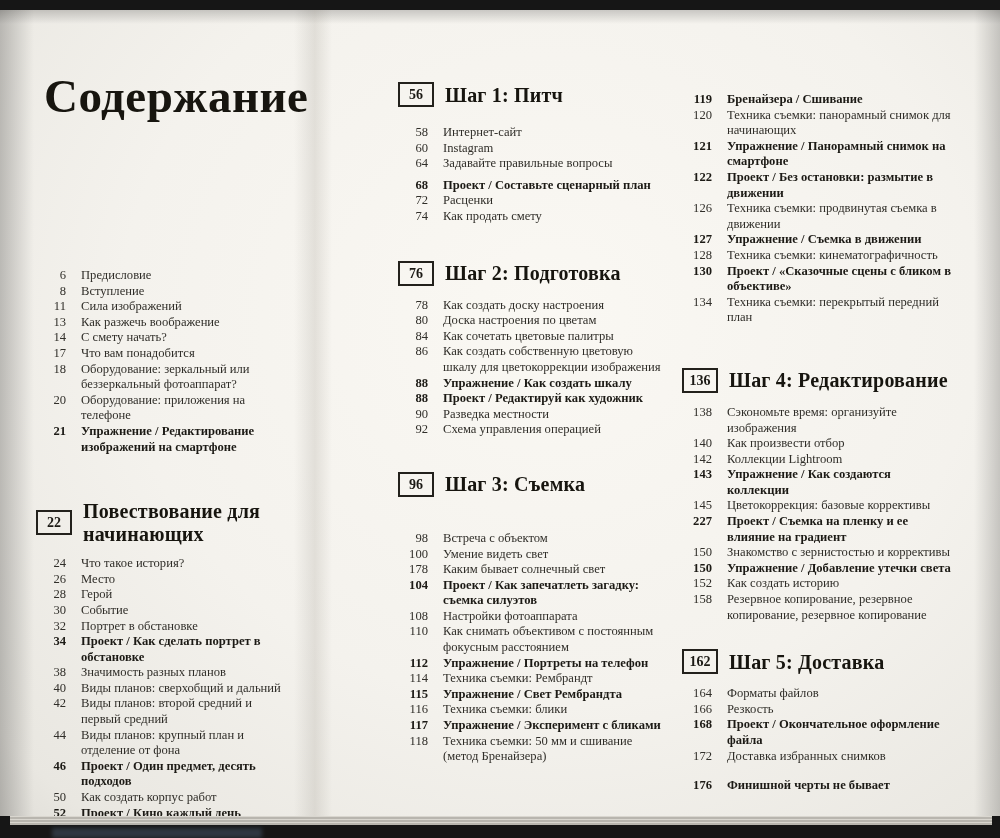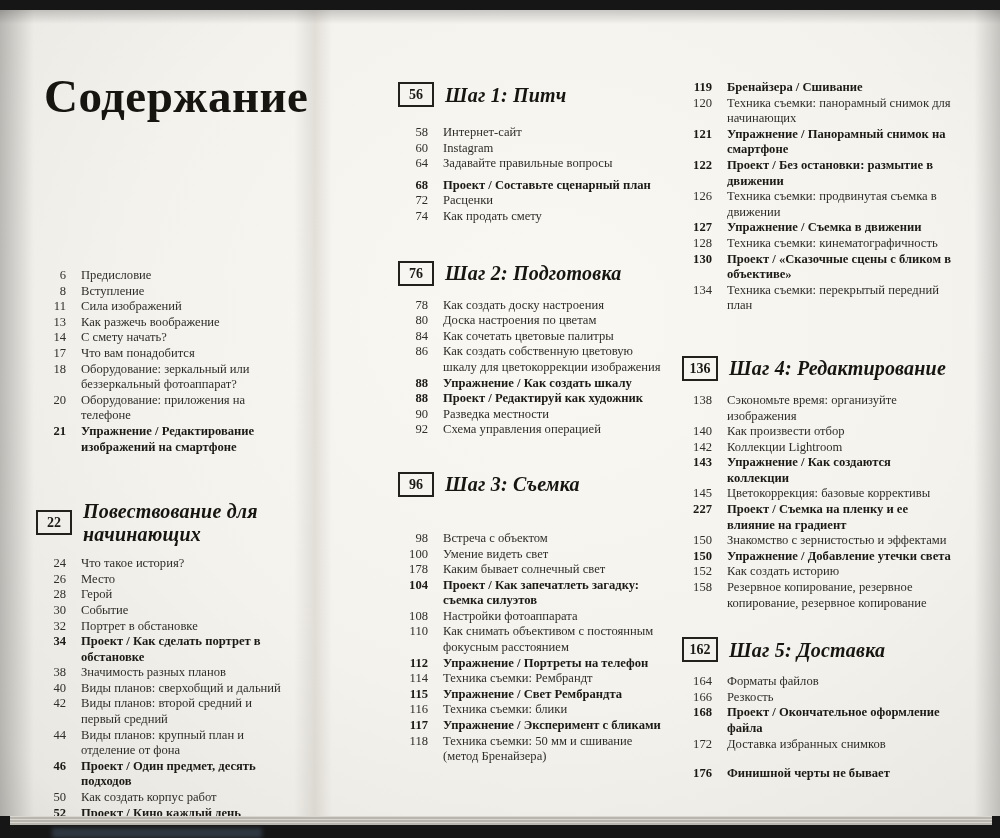--- a/index.html
+++ b/index.html
@@ -37,42 +37,42 @@
   }
   .blue-hint{
     position:absolute;left:52px;top:828px;width:210px;height:10px;
     background:#47586c;opacity:.5;filter:blur(2px);
   }
 
   
   .col{position:absolute;color:#2c2a26;}
   .col-1{left:36px;top:58px;width:252px;}
   .col-2{left:398px;top:72px;width:268px;}
-  .col-3{left:682px;top:70px;width:272px;}
+  .col-3{left:682px;top:82px;width:272px;}
 
   .book-title{
     font-size:47px;line-height:40px;font-weight:700;margin:8px;
     color:#17150f;letter-spacing:.5px;
   }
 
   .entry{display:flex;font-size:12.6px;line-height:15.6px;color:#302e29;}
   .entry .num{flex:0 0 30px;width:30px;text-align:right;margin-right:15px;}
   .entry .txt{flex:1;}
   .entry.bold{font-weight:700;color:#1c1a15;}
 
   .section{display:flex;align-items:center;}
   .section .num-box{
     flex:0 0 auto;box-sizing:border-box;width:36px;padding:4px 0 3px 0;
     border:2px solid #23211c;text-align:center;
     font-weight:700;font-size:14px;line-height:14px;color:#1c1a15;
     margin-right:11px;background:transparent;
   }
   .section .section-title{
     font-weight:700;font-size:20px;line-height:23px;letter-spacing:.2px;
-    color:#17150f;padding-top:1px;font-style:italic;
+    color:#17150f;padding-top:1px;
   }
   .gap{width:100%;}
 </style>
 </head>
 <body>
 
 <div class="photo">
   <div class="page">
     <div class="edge-shadow-top"></div>
     <div class="edge-shadow-left"></div>
@@ -363,21 +363,21 @@
         <div class="entry">
           <span class="num">145</span>
           <span class="txt">Цветокоррекция: базовые коррективы</span>
         </div>
         <div class="entry bold">
           <span class="num">227</span>
           <span class="txt">Проект / Съемка на пленку и ее влияние на градиент</span>
         </div>
         <div class="entry">
           <span class="num">150</span>
-          <span class="txt">Знакомство с зернистостью и эффектами</span>
+          <span class="txt">Знакомство с зернистостью и коррективы</span>
         </div>
         <div class="entry bold">
           <span class="num">150</span>
           <span class="txt">Упражнение / Добавление утечки света</span>
         </div>
         <div class="entry">
           <span class="num">152</span>
           <span class="txt">Как создать историю</span>
         </div>
         <div class="entry">

